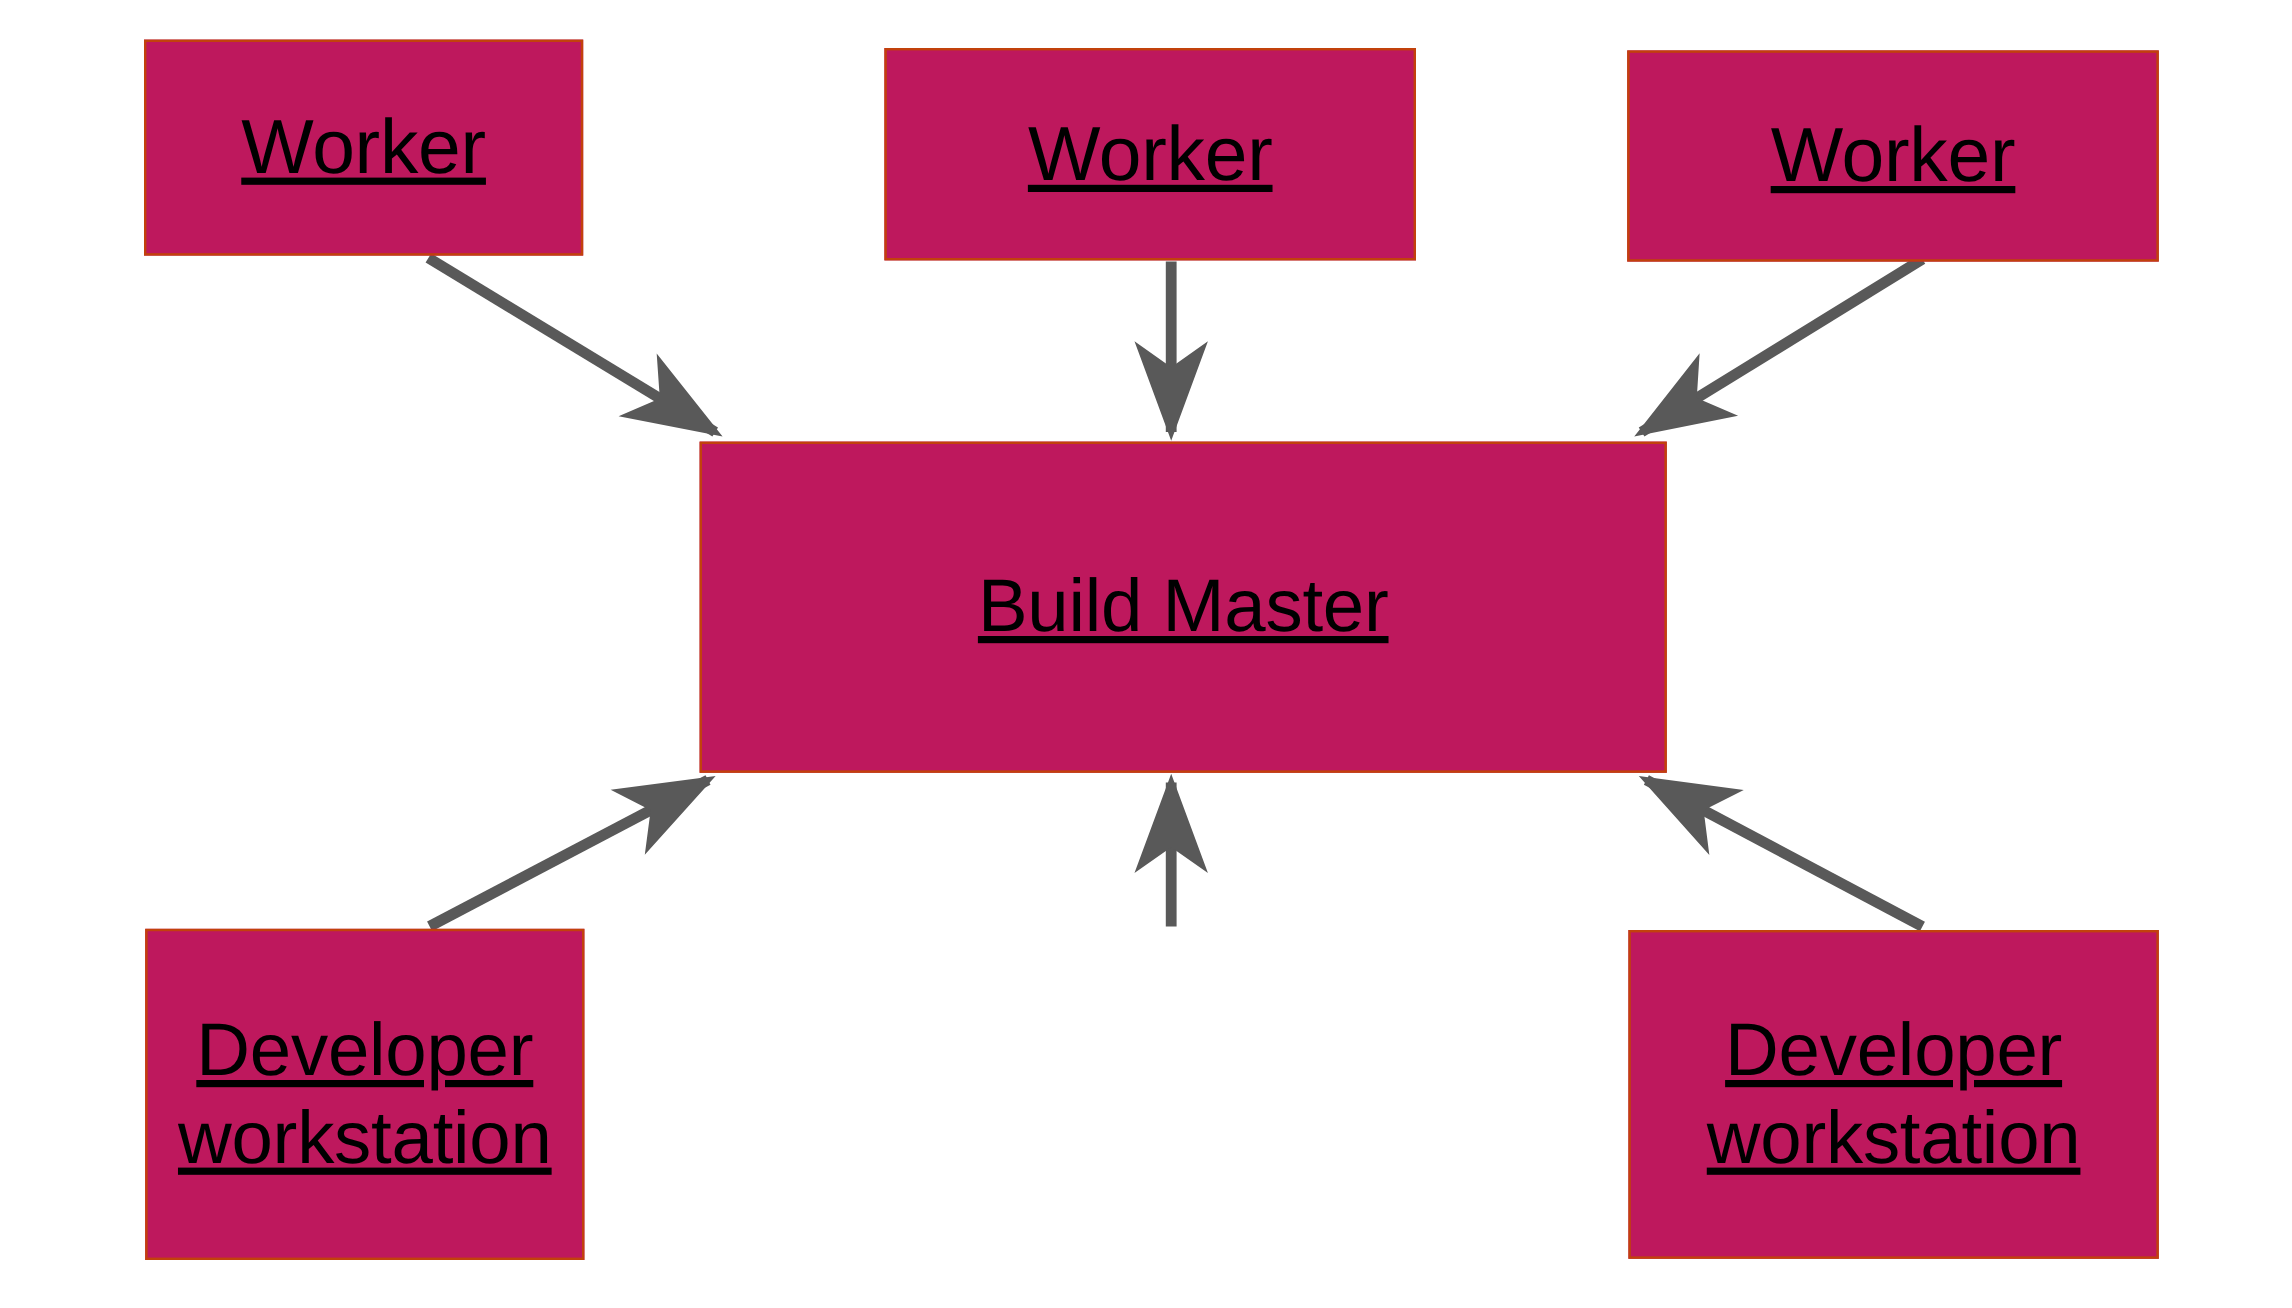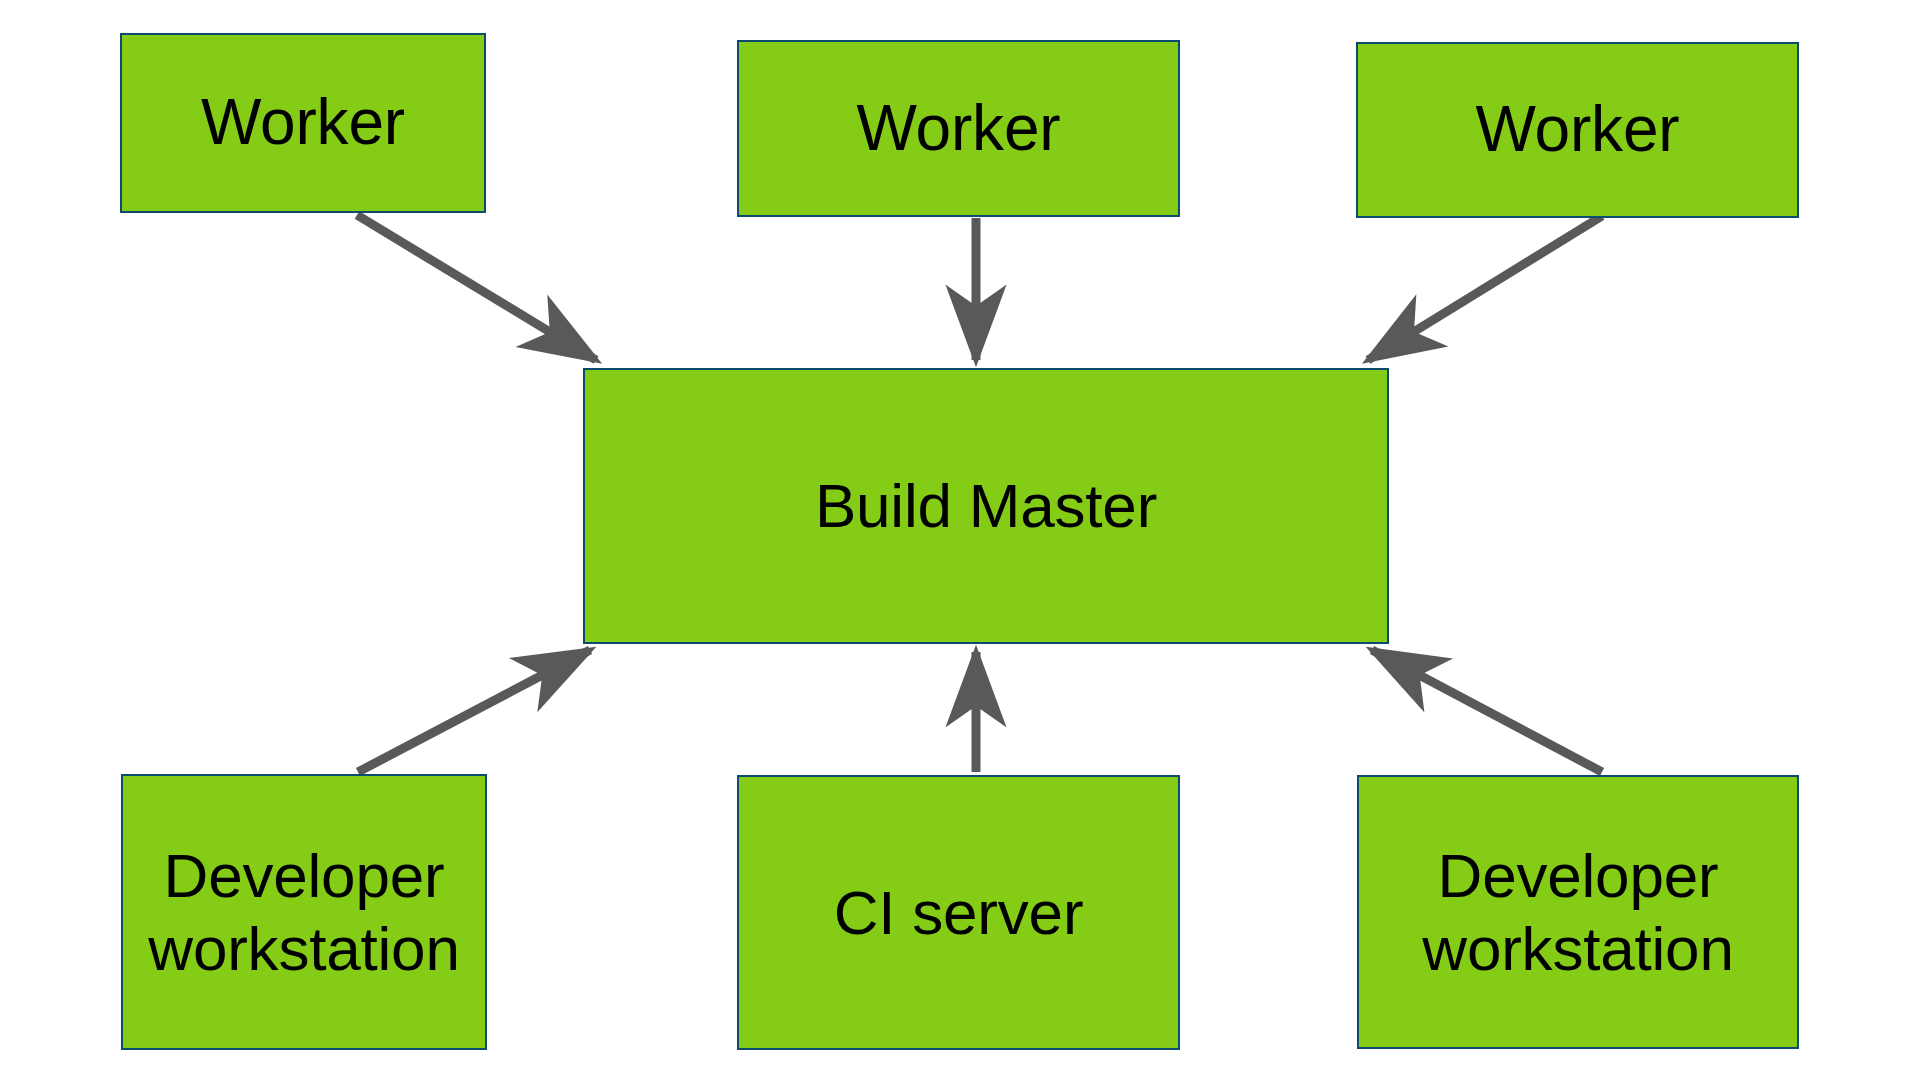--- a/index.html
+++ b/index.html
@@ -22,32 +22,33 @@
     position: absolute;
     left: 0;
     top: 0;
     width: 1910px;
     height: 1090px;
     pointer-events: none;
   }
   .node {
     position: absolute;
     box-sizing: border-box;
-    background: #84cc16;
-    border: 2px solid #0c4a6e;
+    background: #be185d;
+    border: 2px solid #c2410c;
     display: flex;
     align-items: center;
     justify-content: center;
     text-align: center;
     color: #000000;
     font-family: "Liberation Sans", sans-serif;
     font-weight: 400;
     line-height: 1.18;
     white-space: pre-line;
     letter-spacing: -0.2px;
+    text-decoration: underline;
   }
   .node-label {
     display: block;
     white-space: pre-line;
   }
 
   
   #node-worker-left   { left: 120px;  top: 33px;  width: 366px; height: 180px; font-size: 64px; }
   #node-worker-mid    { left: 737px;  top: 40px;  width: 443px; height: 177px; font-size: 64px; }
   #node-worker-right  { left: 1356px; top: 42px;  width: 443px; height: 176px; font-size: 64px; }
@@ -107,22 +108,19 @@
 
   <div class="node" id="node-build-master">
     <span class="node-label">Build Master</span>
   </div>
 
   <div class="node" id="node-dev-left">
     <span class="node-label">Developer
 workstation</span>
   </div>
 
-  <div class="node" id="node-ci-server">
-    <span class="node-label">CI server</span>
-  </div>
 
   <div class="node" id="node-dev-right">
     <span class="node-label">Developer
 workstation</span>
   </div>
 
 </div>
 
 </body></html>

